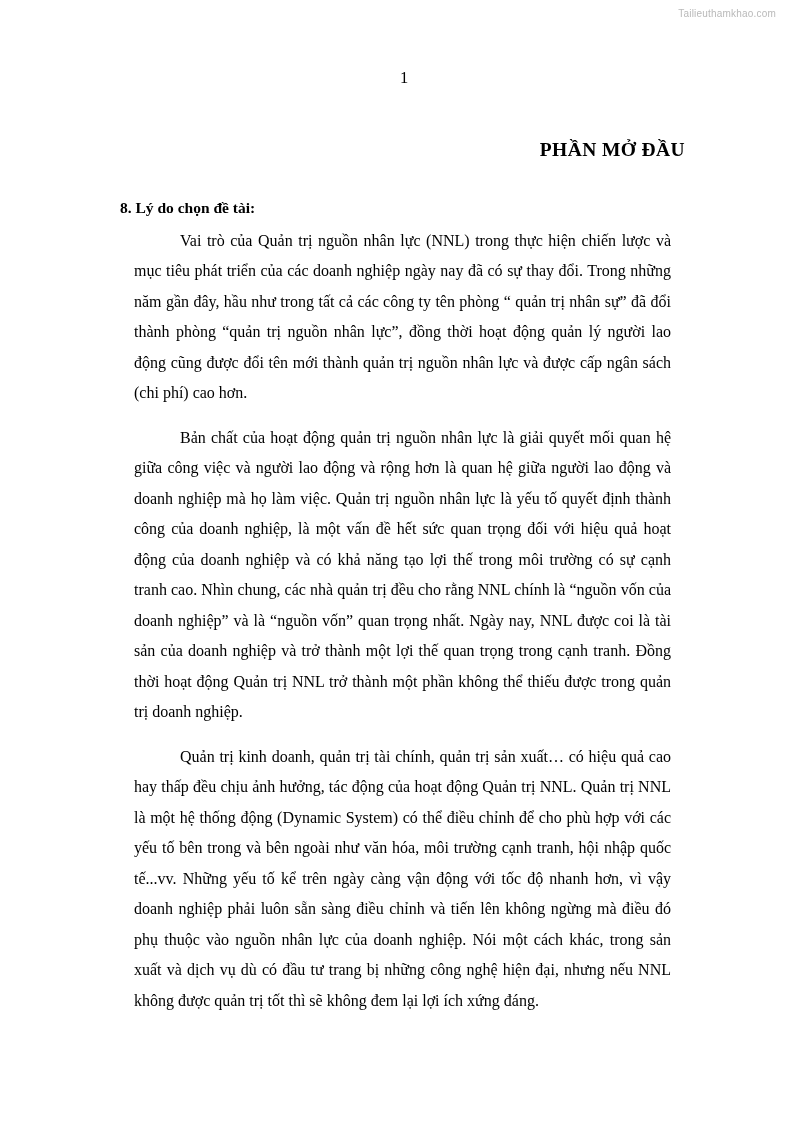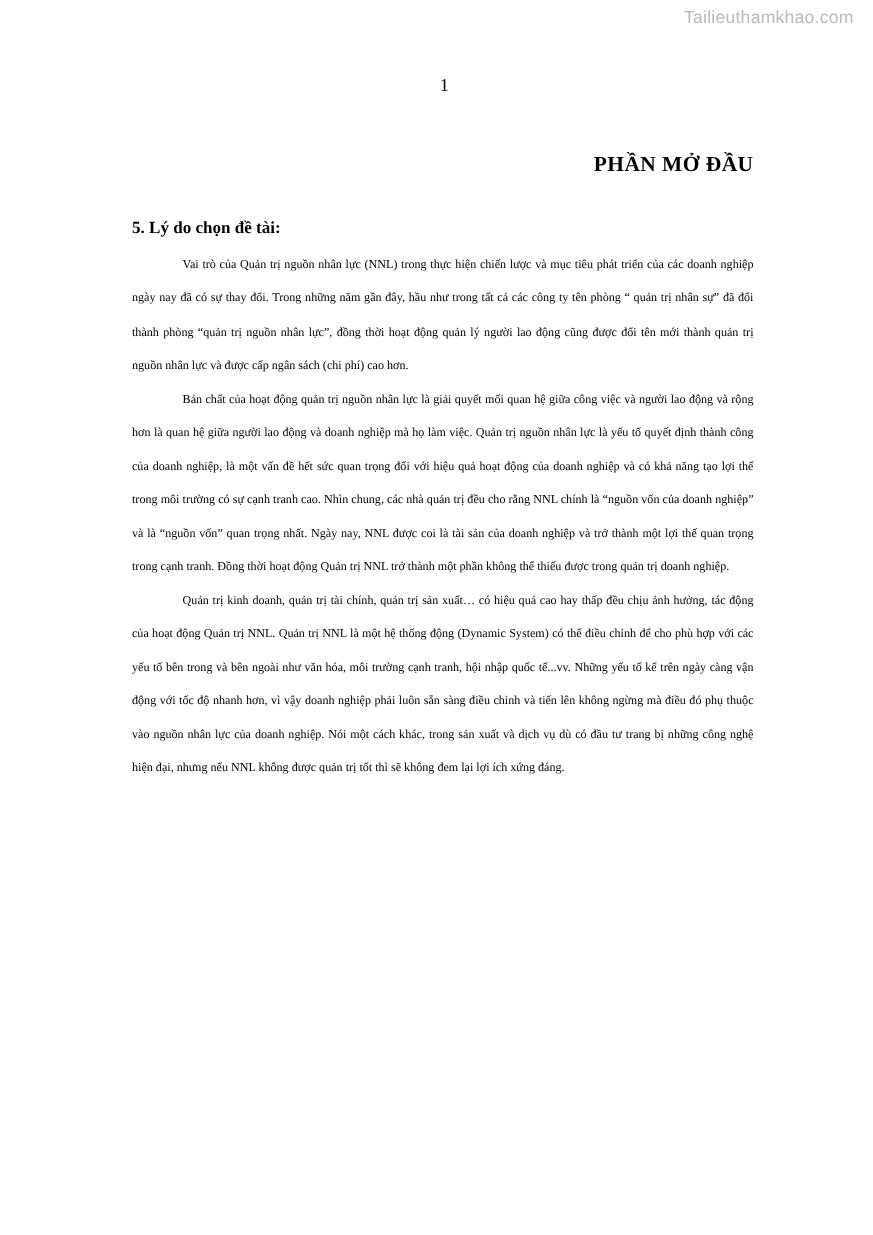--- a/index.html
+++ b/index.html
@@ -17,21 +17,21 @@
     height: 1123px;
     background: #ffffff;
     overflow: hidden;
     box-sizing: border-box;
   }
   .watermark {
     position: absolute;
     top: 8px;
     right: 18px;
     font-family: "Liberation Sans", "DejaVu Sans", sans-serif;
-    font-size: 16px;
+    font-size: 10px;
     letter-spacing: 0.2px;
     color: #b9b9b9;
     user-select: none;
   }
   .content {
     position: absolute;
     left: 120px;
     top: 60px;
     width: 565px;
   }
@@ -49,25 +49,25 @@
     letter-spacing: 0.4px;
     margin: 52px 0 0 0;
     padding-left: 4px;
   }
   .section-heading {
     font-weight: bold;
     font-size: 15.5px;
     margin: 38px 0 0 0;
   }
   p.body-text {
-    font-size: 11px;
+    font-size: 16px;
     line-height: 30.5px;
     text-align: justify;
     text-justify: inter-word;
-    margin: 0;
+    margin: 14px;
     text-indent: 46px;
     -webkit-hyphens: none;
     hyphens: none;
   }
   p.body-text.first {
     margin-top: 9px;
   }
 </style>
 </head>
 <body>
@@ -75,21 +75,21 @@
 <div class="page">
 
   <div class="watermark">Tailieuthamkhao.com</div>
 
   <div class="content">
 
     <div class="page-number">1</div>
 
     <h1 class="doc-title">PHẦN MỞ ĐẦU</h1>
 
-    <h2 class="section-heading">5. Lý do chọn đề tài:</h2>
+    <h2 class="section-heading">8. Lý do chọn đề tài:</h2>
 
     <p class="body-text first">Vai trò của Quản trị nguồn nhân lực (NNL) trong thực hiện chiến lược và mục tiêu phát triển của các doanh nghiệp ngày nay đã có sự  thay đổi. Trong những năm gần đây,  hầu như trong tất cả các công ty tên phòng “ quản trị nhân sự” đã đổi thành phòng “quản trị nguồn nhân lực”, đồng thời hoạt động quản lý người lao động cũng được đổi tên mới thành quản trị nguồn nhân lực và được cấp ngân sách (chi phí) cao hơn.</p>
 
     <p class="body-text">Bản chất của hoạt động quản trị nguồn nhân lực là giải quyết mối quan hệ giữa công việc và người lao động và rộng hơn là quan hệ giữa người lao động và doanh nghiệp mà họ làm việc. Quản trị nguồn nhân lực là yếu tố quyết định thành công của doanh nghiệp, là một vấn đề hết sức quan trọng đối với hiệu quả hoạt động của  doanh nghiệp và có khả năng tạo lợi thế trong môi trường có sự cạnh tranh cao. Nhìn chung, các nhà quản trị đều cho rằng NNL chính là “nguồn vốn của doanh nghiệp” và là “nguồn vốn” quan trọng nhất. Ngày nay, NNL được coi là tài sản của doanh nghiệp và trở thành một lợi thế quan trọng trong cạnh tranh. Đồng thời hoạt động Quản trị NNL trở thành một phần không thể thiếu được trong quản trị doanh nghiệp.</p>
 
     <p class="body-text">Quản trị kinh doanh, quản trị tài chính, quản trị sản xuất… có hiệu quả cao hay thấp đều chịu ảnh hưởng, tác động của hoạt động Quản trị NNL. Quản trị NNL là một hệ thống động (Dynamic System) có thể điều chỉnh để cho phù hợp với các yếu tố bên trong và bên ngoài như văn hóa, môi trường cạnh tranh, hội nhập quốc tế...vv. Những yếu tố kể trên ngày càng vận động với tốc độ nhanh hơn, vì vậy doanh nghiệp phải luôn sẵn sàng điều chỉnh và tiến lên không ngừng mà điều đó phụ thuộc vào nguồn nhân lực của doanh nghiệp. Nói một cách khác, trong sản xuất và dịch vụ dù có đầu tư trang bị những công nghệ hiện đại, nhưng nếu NNL không được quản trị tốt thì sẽ không đem lại lợi ích xứng đáng.</p>
 
 
   </div>
 </div>

